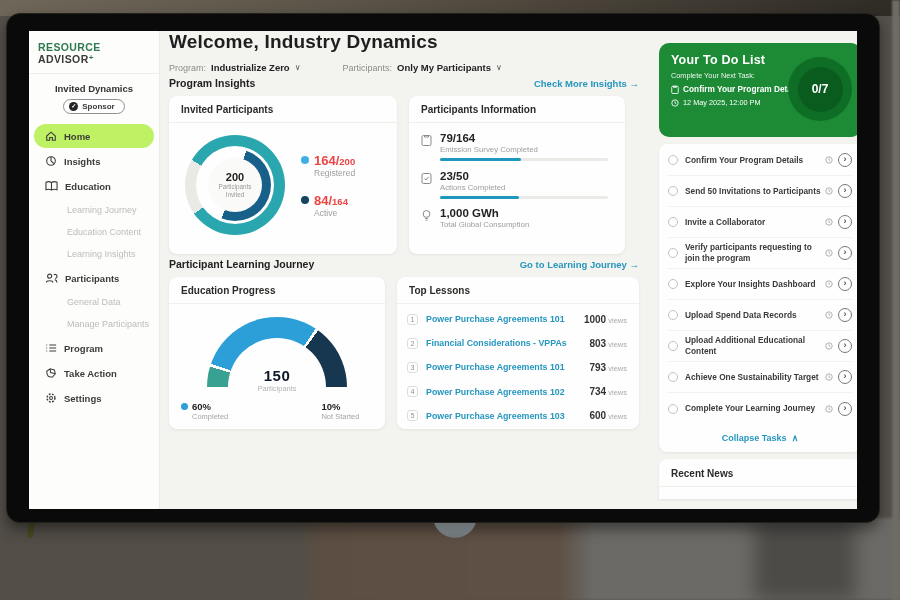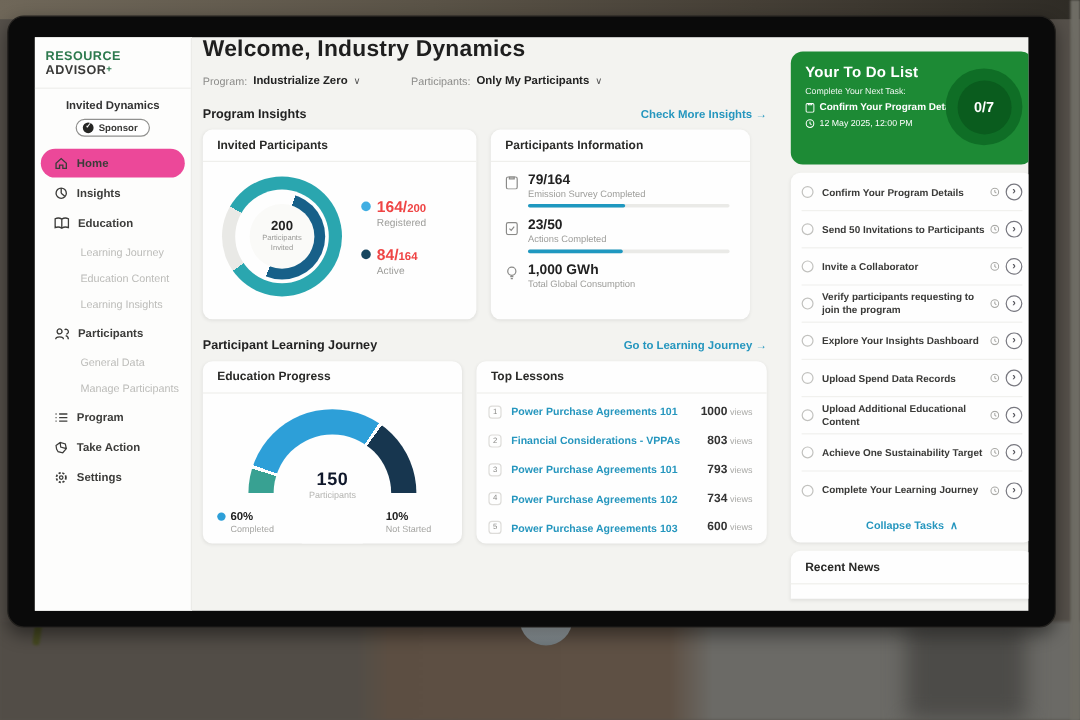--- a/index.html
+++ b/index.html
@@ -26,32 +26,32 @@
   .sidebar { position:absolute; left:0; top:0; width:131px; height:478px; background:#fdfdfc; border-right:1px solid #ebebe8; }
   .logo { padding:10px 0 8px 9px; font-size:10.5px; font-weight:bold; letter-spacing:.4px; border-bottom:1px solid #eeeeeb; }
   .logo .g { color:#2d7a4e; } .logo .d { color:#3a3a38; } .logo .plus { color:#2d7a4e; font-size:8px; vertical-align:top; }
   .org { margin-top:9px; text-align:center; font-size:9.5px; font-weight:bold; color:#333; }
   .sponsor { display:flex; align-items:center; gap:4px; width:max-content; margin:5px auto 0;
     border:1px solid #90908e; border-radius:10px; padding:2px 9px 2px 5px; font-size:8px; font-weight:bold; color:#3a3a38; background:#fff; }
   .sponsor .dot { width:9px; height:9px; border-radius:50%; background:#262624; color:#fff; font-size:6px; line-height:9px; text-align:center; }
   .nav { margin-top:10px; }
   .nav-item { display:flex; align-items:center; gap:7px; height:24px; padding-left:11px; margin:1px 5px;
     font-size:9.5px; font-weight:bold; color:#3c3c3a; border-radius:12px; cursor:pointer; }
-  .nav-item.active { background:#ec4899; }
+  .nav-item.active { background:#bef264; }
   .nav-item svg { flex:0 0 auto; }
   .nav-sub { height:22px; padding-left:33px; display:flex; align-items:center; margin:0 5px;
     font-size:9px; color:#bcbcb9; cursor:pointer; }
 
   
   .main { position:absolute; left:131px; top:0; width:489px; height:478px; padding:0 10px 0 9px; }
   .welcome { font-size:19px; font-weight:bold; color:#1e1e1e; letter-spacing:.2px; }
   .filters { display:flex; gap:42px; margin-top:9px; align-items:center; }
   .filter { display:flex; align-items:center; gap:5px; font-size:9px; color:#8c8c8a; }
   .filter b { color:#222; font-size:9.5px; } .filter .chev { color:#555; font-size:8px; }
-  .section-row { display:flex; justify-content:space-between; align-items:center; margin-top:16px; }
+  .section-row { display:flex; justify-content:space-between; align-items:center; margin-top:4px; }
   .section-title { font-size:10.5px; font-weight:bold; color:#222; }
   .section-link { font-size:9.5px; font-weight:bold; color:#2596be; cursor:pointer; }
   .cards-row { display:flex; gap:12px; margin-top:7px; }
   .card { background:#fefefe; border-radius:8px; box-shadow:0 1px 3px rgba(0,0,0,.07); overflow:hidden; }
   .card-title { padding:8px 12px 7px; font-size:10px; font-weight:bold; color:#2a2a28; border-bottom:1px solid #efefec; }
 
   
   .card-invited { width:228px; height:158px; }
   .invited-body { display:flex; align-items:center; padding:12px 10px 0 16px; }
   .donut { position:relative; width:100px; height:100px; }

